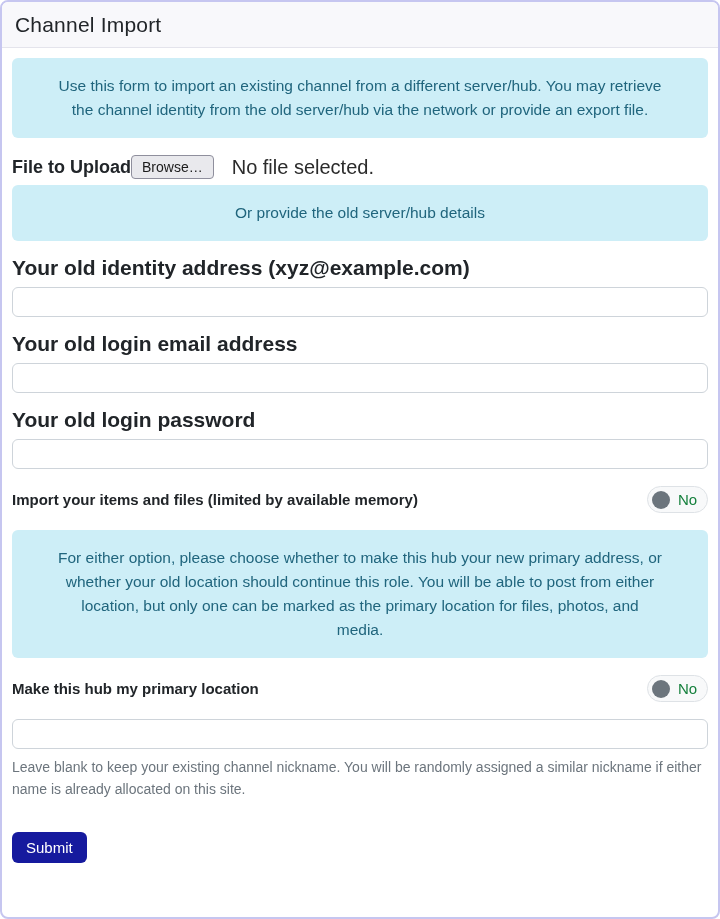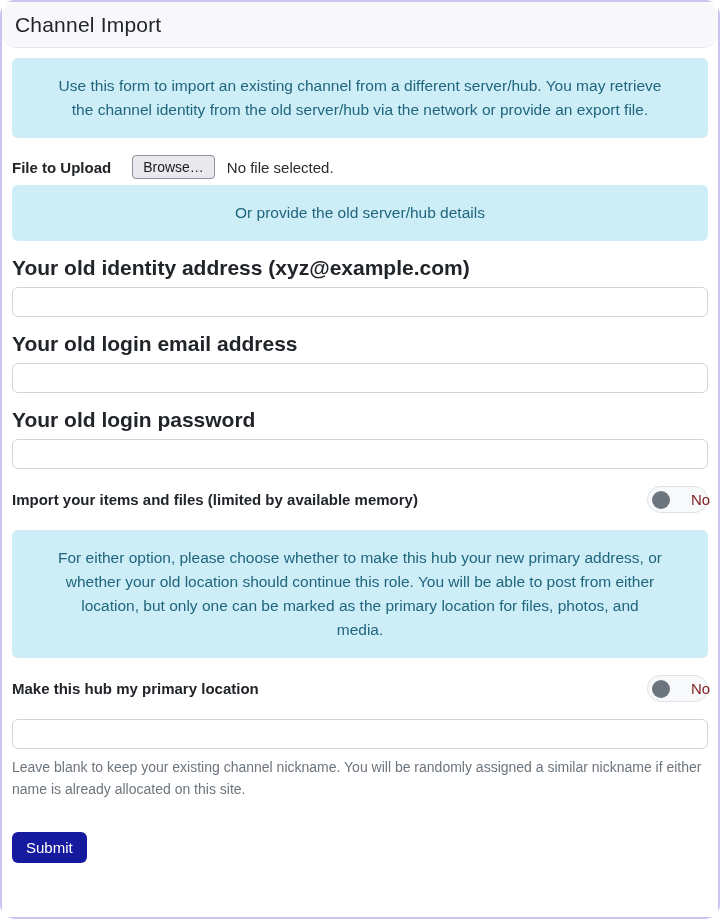--- a/index.html
+++ b/index.html
@@ -1,15 +1,15 @@
 <!DOCTYPE html>
 <html><head>
 <meta charset="utf-8">
 <style>
-  * { margin: 0; padding: 0; box-sizing: border-box; border-radius: 15px; }
+  * { margin: 0; padding: 0; box-sizing: border-box; }
   html, body { background: #ffffff; }
   body {
     font-family: "Liberation Sans", sans-serif;
     width: 720px;
     height: 919px;
   }
   .page {
     width: 720px;
     height: 919px;
     background: #ffffff;
@@ -45,38 +45,38 @@
   }
   .info-box.single { padding: 16px 20px; }
   .file-row {
     display: flex;
     align-items: center;
     margin: 15px 0 4px 0;
     min-height: 28px;
   }
   .file-label {
     font-weight: 700;
-    font-size: 15px;
-    color: #212529;
-    margin-right: 21px;
+    font-size: 18px;
+    color: #212529;
+    margin-right: 0;
   }
   .browse-btn {
     font-family: "Liberation Sans", sans-serif;
     font-size: 14px;
     color: #1b1b1b;
     background: #e9e9ed;
     border: 1px solid #8f8f9d;
     border-radius: 4px;
     padding: 3px 10px;
     cursor: pointer;
   }
   .file-status {
-    font-size: 15px;
+    font-size: 20px;
     color: #2b2b2b;
-    margin-left: 12px;
+    margin-left: 18px;
   }
   .form-group { margin-top: 15px; }
   .form-group label {
     display: block;
     font-weight: 700;
     font-size: 21px;
     color: #212529;
     margin-bottom: 7px;
   }
   .text-input {
@@ -117,22 +117,22 @@
   }
   .toggle .knob {
     width: 18px;
     height: 18px;
     border-radius: 50%;
     background: #6c757d;
     flex: none;
   }
   .toggle .state {
     font-size: 15px;
-    color: #7f1d1d;
-    margin-left: 21px;
+    color: #15803d;
+    margin-left: 8px;
   }
   .help-text {
     margin-top: 7px;
     font-size: 14px;
     line-height: 22px;
     color: #6c757d;
   }
   .spacer-16 { height: 16px; }
   .submit-btn {
     margin: 16px 0 10px 0;

